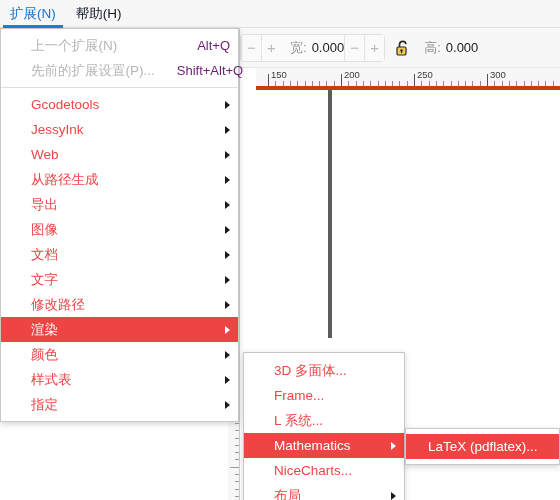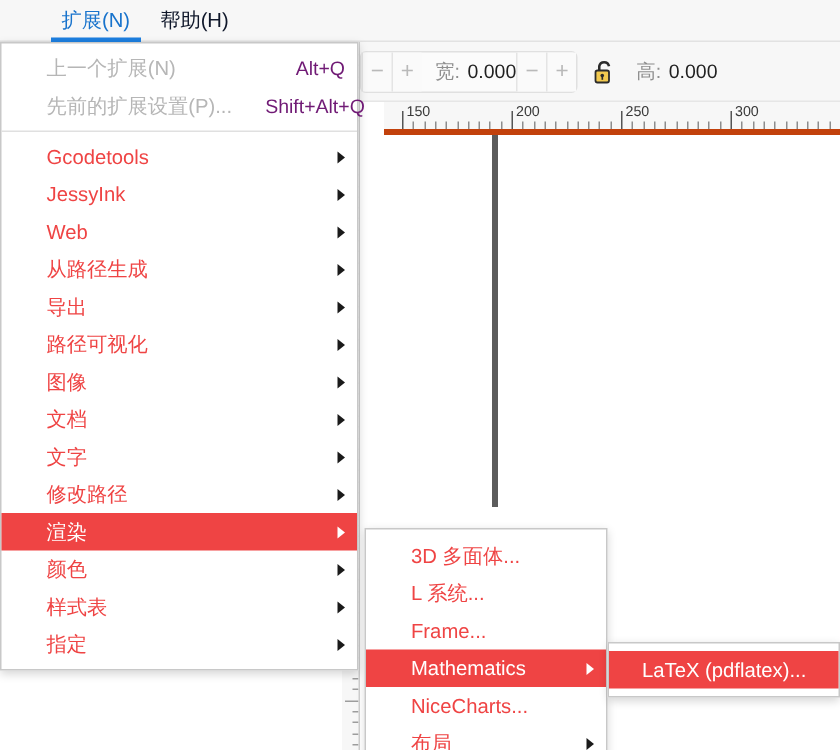--- a/index.html
+++ b/index.html
@@ -17,21 +17,20 @@
   }
   .app { position: absolute; inset: 0; }
 
   
   .menubar {
     position: absolute; left: 0; top: 0; width: 560px; height: 28px;
     background: #f7f7f7;
     border-bottom: 1px solid #e2e2e2;
     display: flex; align-items: center;
     box-sizing: border-box;
-    padding-left: 31px;
   }
   .menubar-item {
     position: relative;
     padding: 0 10px;
     height: 28px;
     line-height: 28px;
     font-size: 13.5px;
     color: #0f172a;
     white-space: nowrap;
     cursor: default;
@@ -346,24 +345,20 @@
       </div>
       <div class="mrow">
         <span class="label">从路径生成</span>
         <span class="arrow"></span>
       </div>
       <div class="mrow">
         <span class="label">导出</span>
         <span class="arrow"></span>
       </div>
       <div class="mrow">
-        <span class="label">路径可视化</span>
-        <span class="arrow"></span>
-      </div>
-      <div class="mrow">
         <span class="label">图像</span>
         <span class="arrow"></span>
       </div>
       <div class="mrow">
         <span class="label">文档</span>
         <span class="arrow"></span>
       </div>
       <div class="mrow">
         <span class="label">文字</span>
         <span class="arrow"></span>
@@ -388,24 +383,24 @@
         <span class="label">指定</span>
         <span class="arrow"></span>
       </div>
     </div>
 
   <div class="menu" id="menu-render">
       <div class="mrow">
         <span class="label">3D 多面体...</span>
       </div>
       <div class="mrow">
+        <span class="label">Frame...</span>
+      </div>
+      <div class="mrow">
         <span class="label">L 系统...</span>
-      </div>
-      <div class="mrow">
-        <span class="label">Frame...</span>
       </div>
       <div class="mrow selected">
         <span class="label">Mathematics</span>
         <span class="arrow"></span>
       </div>
       <div class="mrow">
         <span class="label">NiceCharts...</span>
       </div>
       <div class="mrow">
         <span class="label">布局</span>

